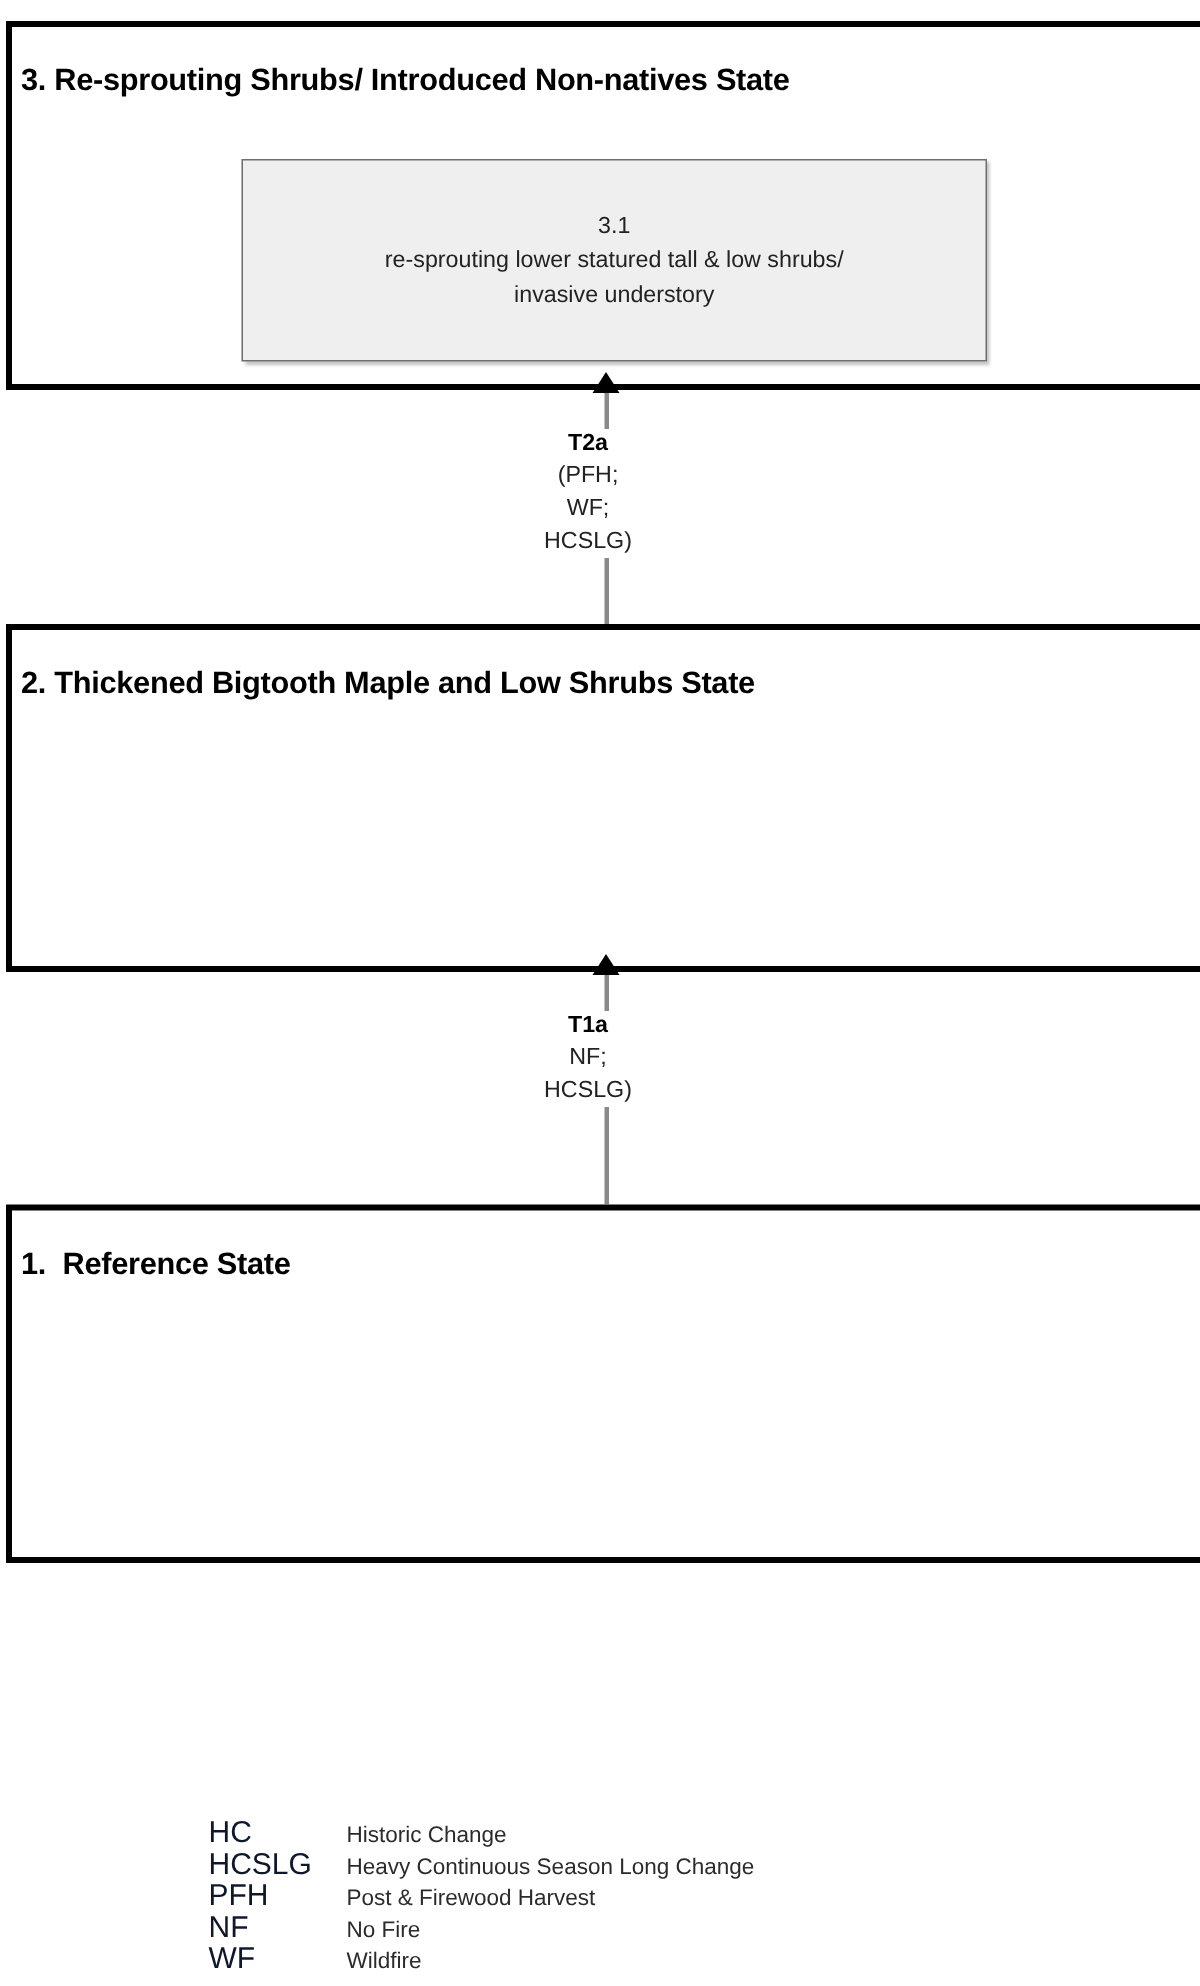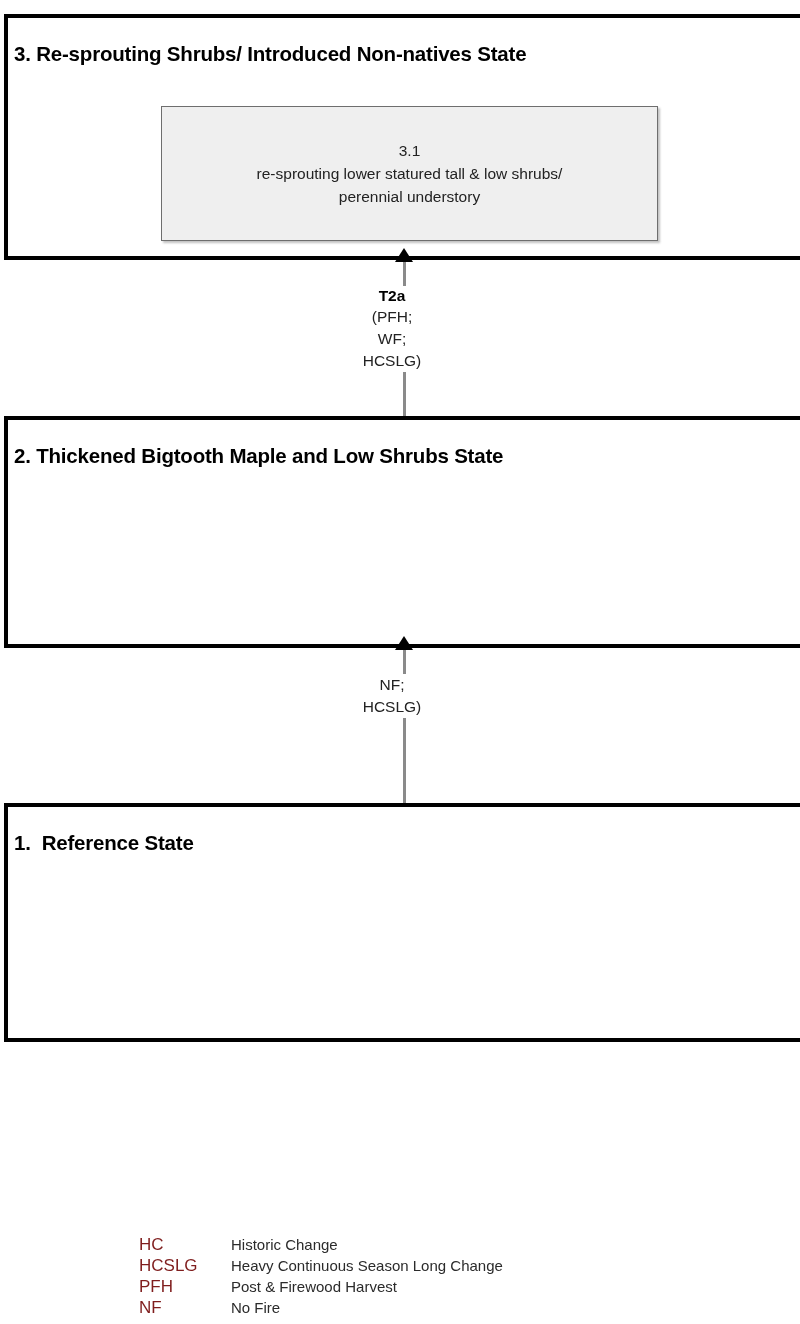--- a/index.html
+++ b/index.html
@@ -133,41 +133,40 @@
     width: 560px;
   }
   .legend-row {
     display: flex;
     align-items: baseline;
     height: 21px;
   }
   .legend-abbr {
     width: 92px;
     flex: 0 0 92px;
-    font-size: 17px;
-    color: #7f1d1d;
-    white-space: pre;
-    margin-top: 24px;
+    font-size: 20px;
+    color: #0f172a;
+    white-space: pre;
   }
   .legend-desc {
     font-size: 15px;
     color: #2b2b2b;
     white-space: pre;
   }
 </style>
 </head>
 <body>
 
 <div class="state-box" id="state-3">
   <div class="state-title">3. Re-sprouting Shrubs/ Introduced Non-natives State</div>
 
   <div class="phase-box" id="phase-3-1">
     <div class="phase-id">3.1</div>
     <div class="phase-desc-line">re-sprouting lower statured tall &amp; low shrubs/</div>
-    <div class="phase-desc-line">perennial understory</div>
+    <div class="phase-desc-line">invasive understory</div>
   </div>
 </div>
 
 <div class="transition" id="transition-t2a">
   <div class="arrow-shaft"></div>
   <div class="arrow-head"></div>
   <div class="transition-label">
     <div class="transition-code"><span class="bg">T2a</span></div>
     <div class="transition-driver"><span class="bg">(PFH;</span></div>
     <div class="transition-driver"><span class="bg">WF;</span></div>
@@ -182,20 +181,21 @@
     <div class="phase-id">2.1</div>
     <div class="phase-desc-line">thickened bigtooth maple &amp; low shrubs/</div>
     <div class="phase-desc-line">diminished native perennial herbs</div>
   </div>
 </div>
 
 <div class="transition" id="transition-t1a">
   <div class="arrow-shaft"></div>
   <div class="arrow-head"></div>
   <div class="transition-label">
+    <div class="transition-code"><span class="bg">T1a</span></div>
     <div class="transition-driver"><span class="bg">NF;</span></div>
     <div class="transition-driver"><span class="bg">HCSLG)</span></div>
   </div>
 </div>
 
 <div class="state-box" id="state-1">
   <div class="state-title">1.  Reference State</div>
 
 </div>
 
@@ -209,13 +209,17 @@
     <span class="legend-desc">Heavy Continuous Season Long Change</span>
   </div>
   <div class="legend-row">
     <span class="legend-abbr">PFH</span>
     <span class="legend-desc">Post &amp; Firewood Harvest</span>
   </div>
   <div class="legend-row">
     <span class="legend-abbr">NF</span>
     <span class="legend-desc">No Fire</span>
   </div>
+  <div class="legend-row">
+    <span class="legend-abbr">WF</span>
+    <span class="legend-desc">Wildfire</span>
+  </div>
 </div>
 
 </body></html>

